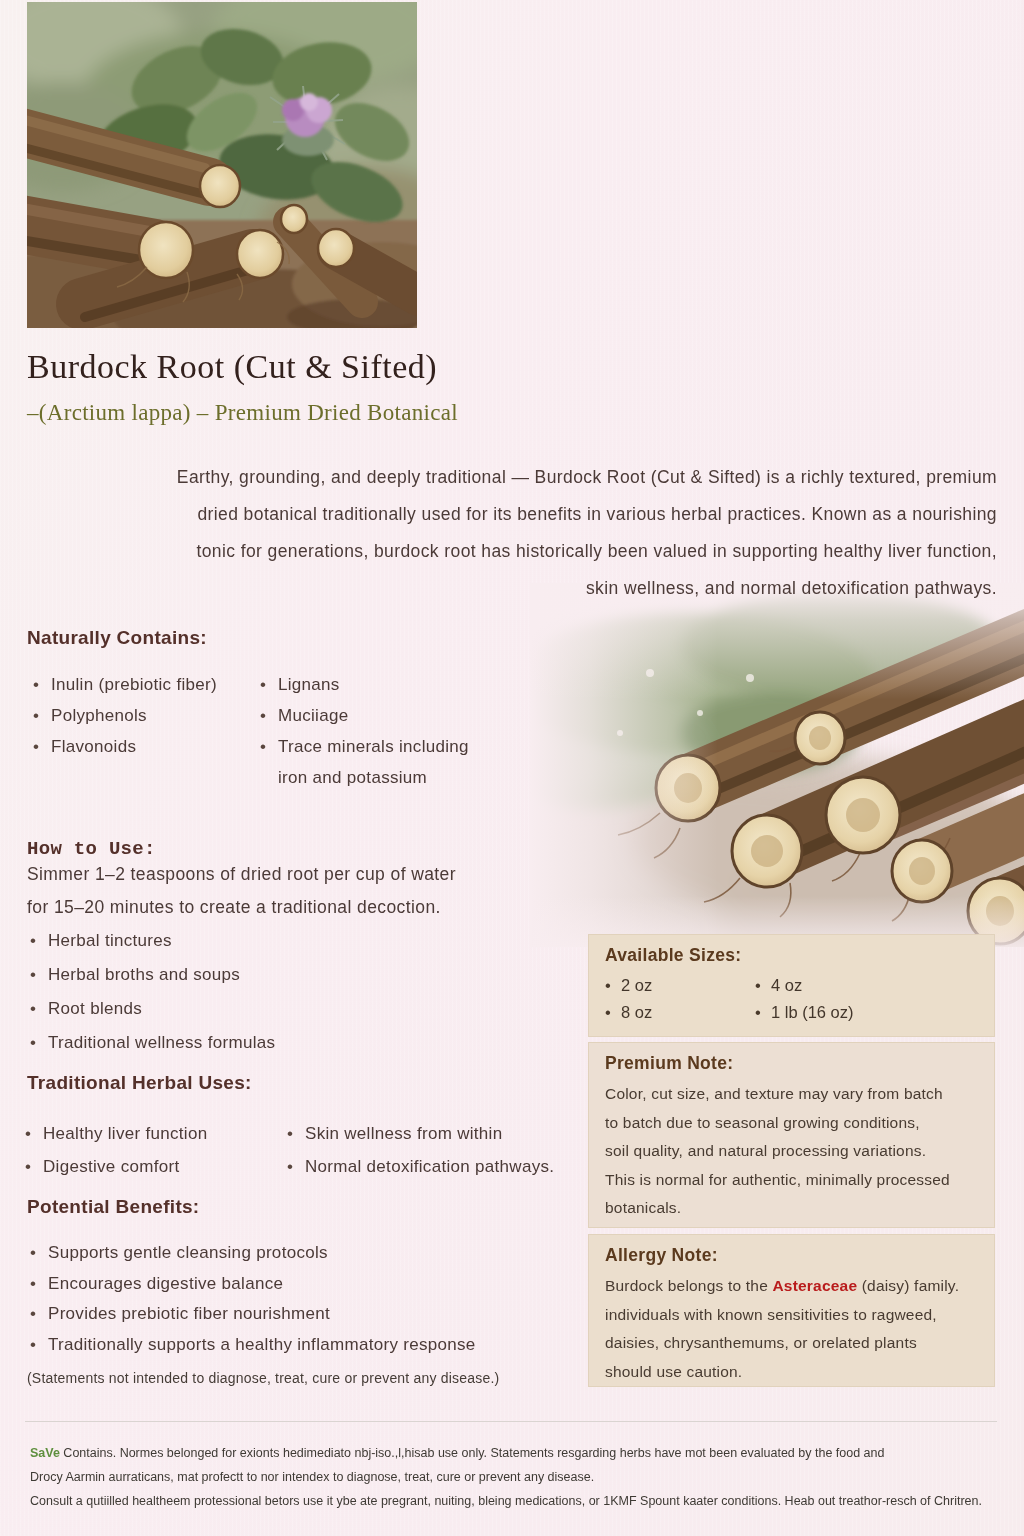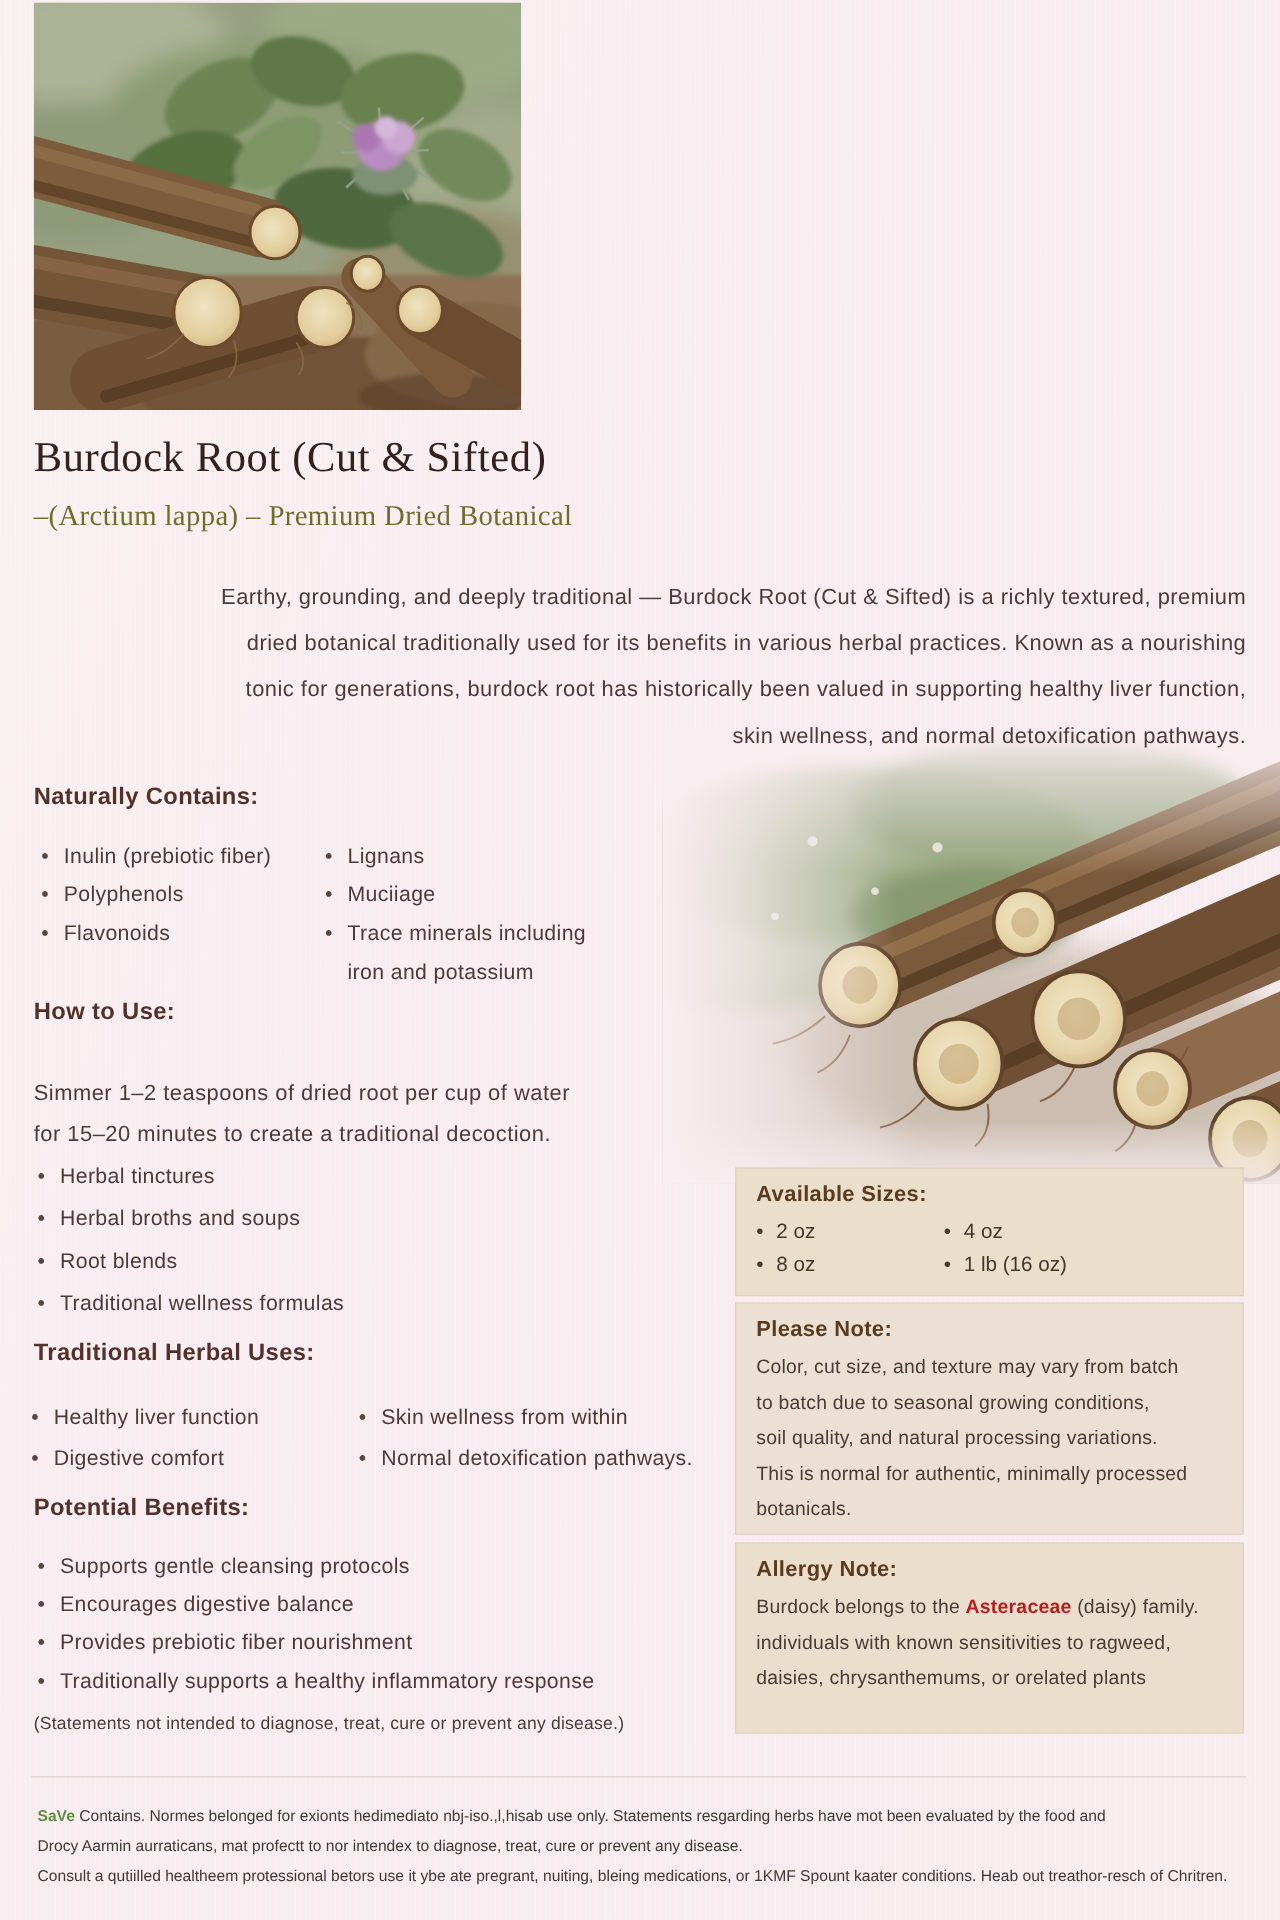--- a/index.html
+++ b/index.html
@@ -22,21 +22,21 @@
   .rphoto .fade-l{position:absolute;inset:0;background:linear-gradient(to right,#f8edf0 0%,rgba(248,237,240,.75) 12%,rgba(248,237,240,0) 38%);}
   .rphoto .fade-t{position:absolute;inset:0;background:linear-gradient(to bottom,#f8edf0 0%,rgba(248,237,240,.6) 10%,rgba(248,237,240,0) 32%);}
   .rphoto .fade-b{position:absolute;inset:0;background:linear-gradient(to top,rgba(248,237,240,.85) 0%,rgba(248,237,240,0) 14%);}
   
   .title{left:27px;top:348px;font-family:"Liberation Serif",serif;font-size:34px;letter-spacing:.5px;color:#33211d;}
   .subtitle{left:27px;top:400px;font-family:"Liberation Serif",serif;font-size:23px;letter-spacing:.3px;color:#6c6e2b;}
   .intro{left:27px;top:459px;width:970px;font-size:17.5px;line-height:37px;letter-spacing:.4px;color:#4b3a37;text-align:right;}
   .intro div{white-space:nowrap;}
   .h{font-weight:bold;font-size:19px;letter-spacing:.3px;color:#54302a;}
   .hd-naturally{left:27px;top:627px;}
-  .hd-howto{left:27px;top:799px;}
+  .hd-howto{left:27px;top:838px;font-family:Liberation Mono, monospace;}
   .hd-traditional{left:27px;top:1072px;}
   .hd-benefits{left:27px;top:1196px;}
   ul{list-style:none;margin:0;padding:0;}
   li{display:flex;align-items:flex-start;}
   .dot{flex:0 0 18px;width:18px;color:#5a463e;}
   .dot::before{content:"\2022";}
   .blist{font-size:17px;letter-spacing:.3px;color:#4b3a37;}
   .nc1{left:33px;top:669px;width:226px;line-height:31px;}
   .nc2{left:260px;top:669px;width:228px;line-height:31px;}
   .nc2 .txt{max-width:205px;}
@@ -374,33 +374,34 @@
           <span>8 oz</span>
         </li>
       <li>
           <span class="dot"></span>
           <span>1 lb (16 oz)</span>
         </li>
     </div>
   </div>
 
   <div class="abs box box-note">
-    <div class="bh">Please Note:</div>
+    <div class="bh">Premium Note:</div>
     <div class="bl">Color, cut size, and texture may vary from batch</div>
     <div class="bl">to batch due to seasonal growing conditions,</div>
     <div class="bl">soil quality, and natural processing variations.</div>
     <div class="bl">This is normal for authentic, minimally processed</div>
     <div class="bl">botanicals.</div>
   </div>
 
   <div class="abs box box-allergy">
     <div class="bh">Allergy Note:</div>
     <div class="bl"><span>Burdock belongs to the </span><b>Asteraceae</b><span> (daisy) family.</span></div>
     <div class="bl">individuals with known sensitivities to ragweed,</div>
     <div class="bl">daisies, chrysanthemums, or orelated plants</div>
+    <div class="bl">should use caution.</div>
   </div>
 
   <div class="abs divider"></div>
   <div class="abs footer">
     <div><span class="leaf">SaVe</span><span> Contains. Normes belonged for exionts hedimediato nbj-iso.,l,hisab use only. Statements resgarding herbs have mot been evaluated by the food and</span></div>
     <div>Drocy Aarmin aurraticans, mat profectt to nor intendex to diagnose, treat, cure or prevent any disease.</div>
     <div>Consult a qutiilled healtheem protessional betors use it ybe ate pregrant, nuiting, bleing medications, or 1KMF Spount kaater conditions. Heab out treathor-resch of Chritren.</div>
   </div>
 
 </div>

